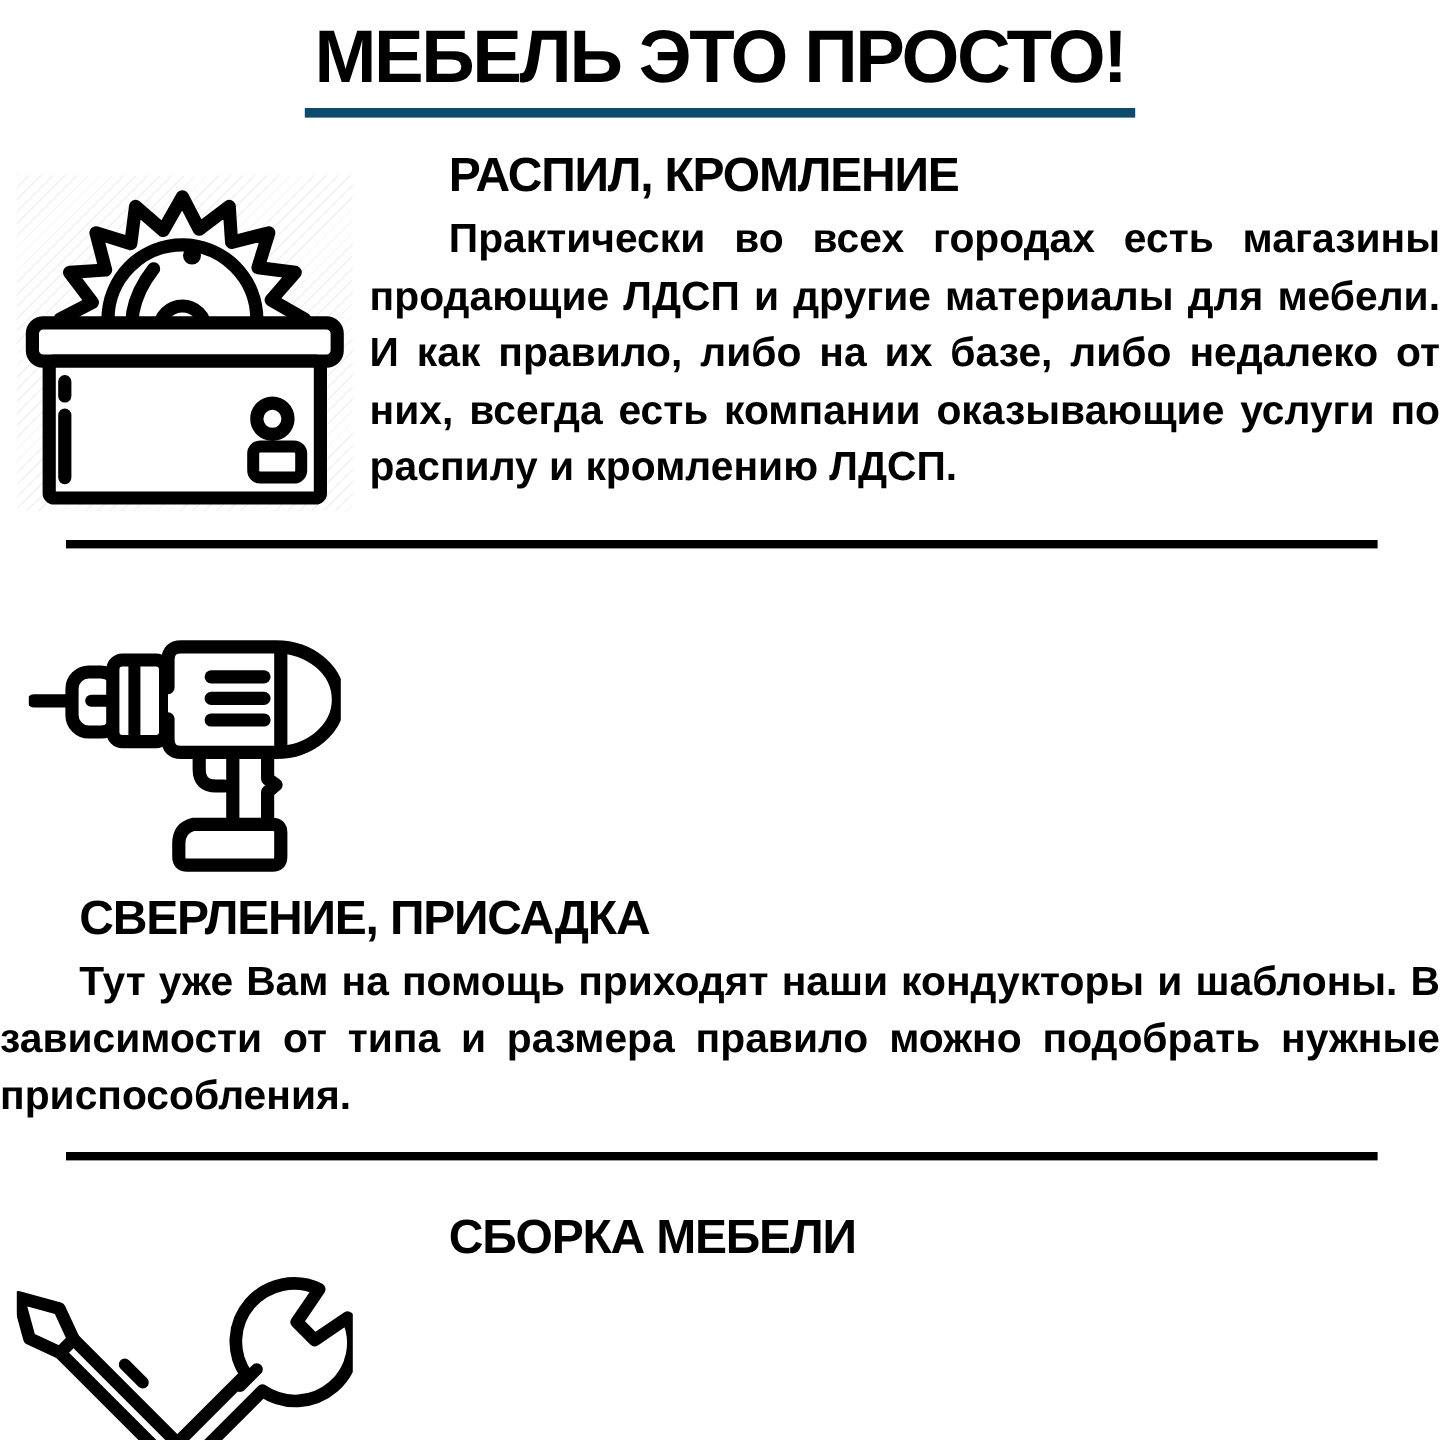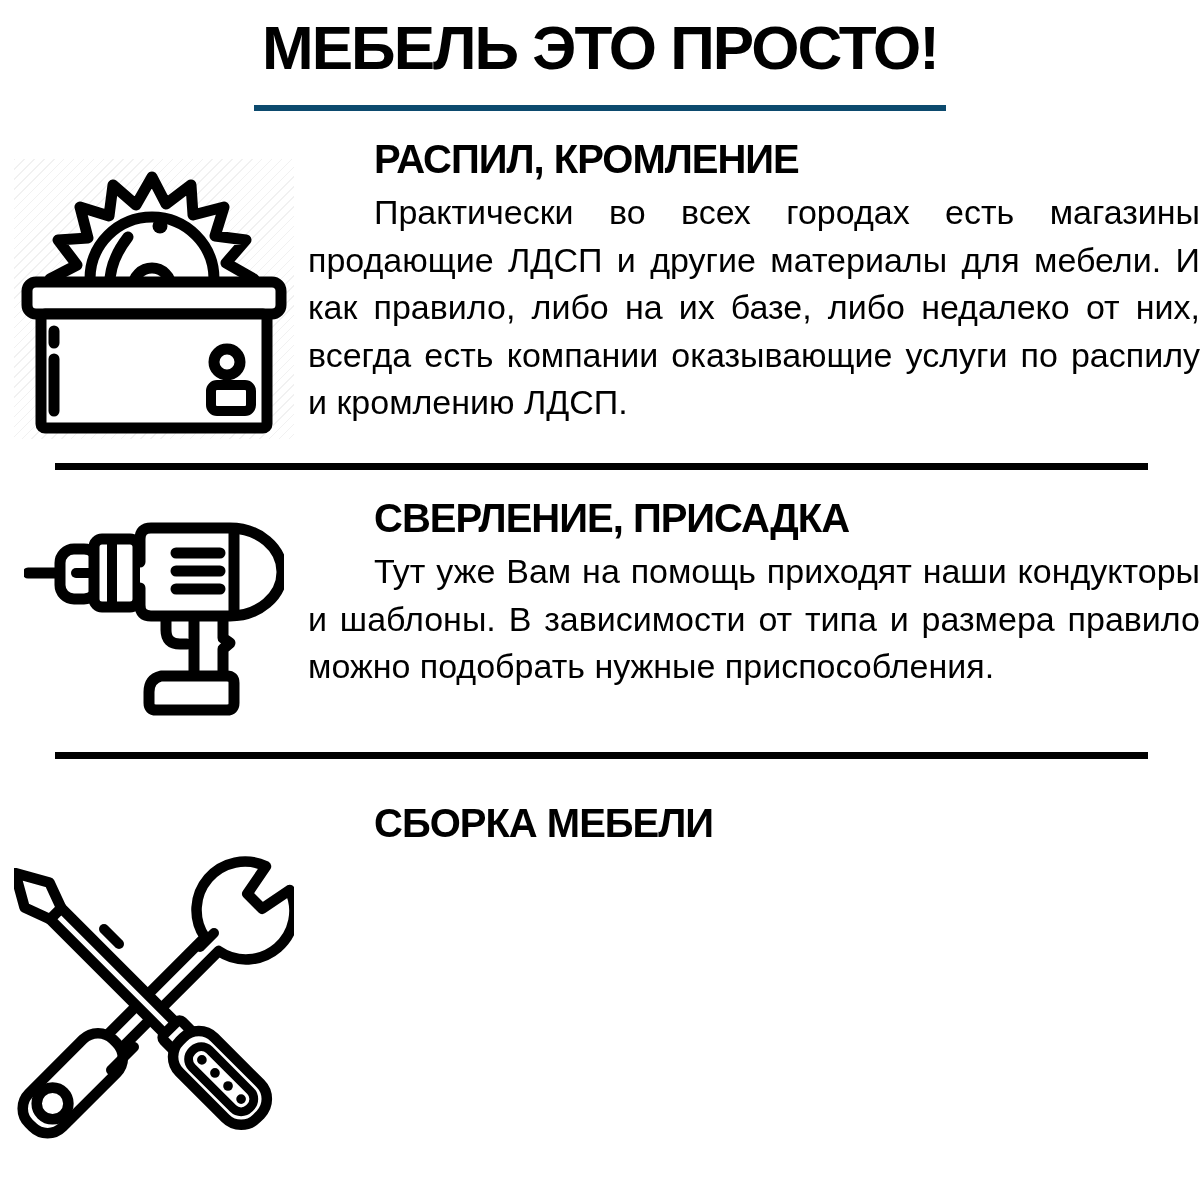--- a/index.html
+++ b/index.html
@@ -10,41 +10,41 @@
     background:#ffffff;
     color:#000;
     font-family:"Liberation Sans", sans-serif;
     overflow:hidden;
   }
   .title-wrap { text-align:center; margin:12px 0 24px; }
   .main-title {
     display:inline-block;
     font-size:62px; font-weight:bold; letter-spacing:-2px;
     line-height:1.15;
-    border-bottom:6px solid #0c4a6e;
-    padding:0 8px 22px;
+    border-bottom:8px solid #0c4a6e;
+    padding:0 8px 7px;
   }
   .sec { display:flex; align-items:flex-start; }
-  .sec-2 { margin-top:24px; }
+  .sec-2 { margin-top:48px;flex-direction:column; }
   .sec-3 { margin-top:40px; }
   .icon-box { width:308px; flex:none; display:flex; justify-content:center; }
   .icon-1 { margin-top:24px; }
   .icon-2 { margin-top:26px; }
   .icon-3 { margin-top:50px; }
   .hatch {
     background:repeating-linear-gradient(135deg, rgba(0,0,0,0.055) 0 1px, transparent 1px 7px);
   }
   .text-col { flex:1; }
   .sec-heading {
     font-size:40px; font-weight:bold; letter-spacing:-1px;
     line-height:1.2; margin:0 0 6px 66px;
   }
   .sec-body {
     font-size:34px; line-height:47.5px;
-    text-align:justify; text-indent:66px;
+    text-align:justify; text-indent:66px;font-weight:bold;
   }
   .divider {
     height:7px; background:#000;
     margin:0 52px 0 55px;
   }
   .div-1 { margin-top:24px; }
   .div-2 { margin-top:22px; }
   svg { display:block; }
   .ink  { fill:#ffffff; stroke:#000000; }
   .lnk  { fill:none; stroke:#000000; }

